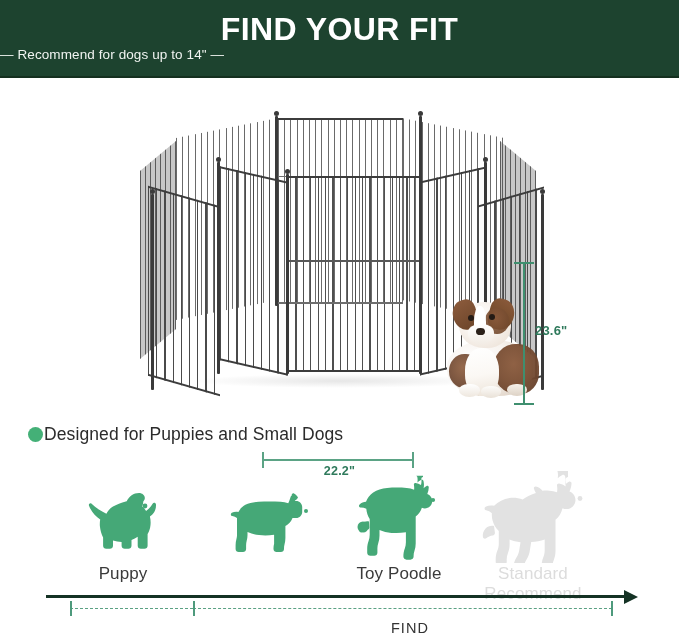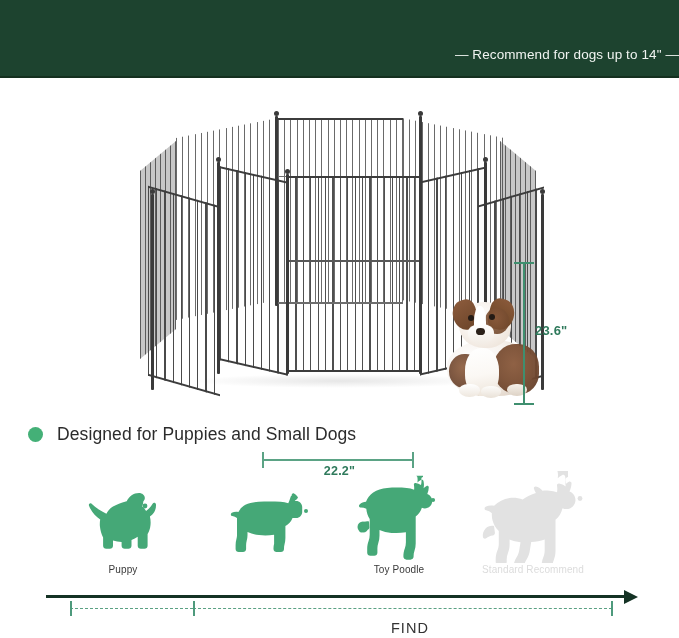--- a/index.html
+++ b/index.html
@@ -34,21 +34,21 @@
     font-size: 32px;
     font-weight: bold;
     letter-spacing: 0.4px;
     line-height: 34px;
     font-family: "Liberation Sans", sans-serif;
   }
   .banner-sub {
     position: absolute;
     left: 0; top: 47px;
     width: 679px;
-    text-align: right;
+    text-align: left;
     color: #f0f4f1;
     font-size: 13.5px;
     font-weight: normal;
     letter-spacing: 0.1px;
     line-height: 16px;
   }
   .banner-rule {
     position: absolute;
     left: 0; top: 76px;
     width: 679px;
@@ -180,21 +180,21 @@
     font-weight: bold;
     letter-spacing: 0.2px;
   }
 
   
   .headline-row {
     position: absolute;
     left: 28px; top: 424px;
     display: flex;
     align-items: center;
-    gap: 14px;
+    gap: 1px;
   }
   .bullet-dot {
     width: 15px; height: 15px;
     border-radius: 50%;
     background: #44b077;
     flex: 0 0 auto;
   }
   .headline-text {
     color: #2b2b2b;
     font-size: 17.5px;
@@ -222,21 +222,21 @@
     width: 150px; height: 95px;
     display: flex;
     align-items: flex-end;
     justify-content: center;
   }
   .breed-label {
     position: absolute;
     left: 0; top: 96px;
     width: 150px;
     text-align: center;
-    font-size: 10px;
+    font-size: 17px;
     color: #3a3a3a;
     letter-spacing: 0.1px;
   }
   .breed-label.muted { color: #dcdcdc; }
 
   
   .axis {
     position: absolute;
     left: 0; top: 586px;
     width: 679px; height: 52px;
@@ -272,20 +272,21 @@
     text-align: center;
     font-size: 14.5px;
     color: #333333;
     letter-spacing: 1.1px;
   }
 </style>
 </head>
 <body>
 
 <div class="banner">
+  <div class="banner-title">FIND YOUR FIT</div>
   <div class="banner-sub">— Recommend for dogs up to 14" —</div>
   <div class="banner-rule"></div>
 </div>
 
 <div class="stage">
 
   <div class="floor-shadow"></div>
 
   <div class="pen">
 

